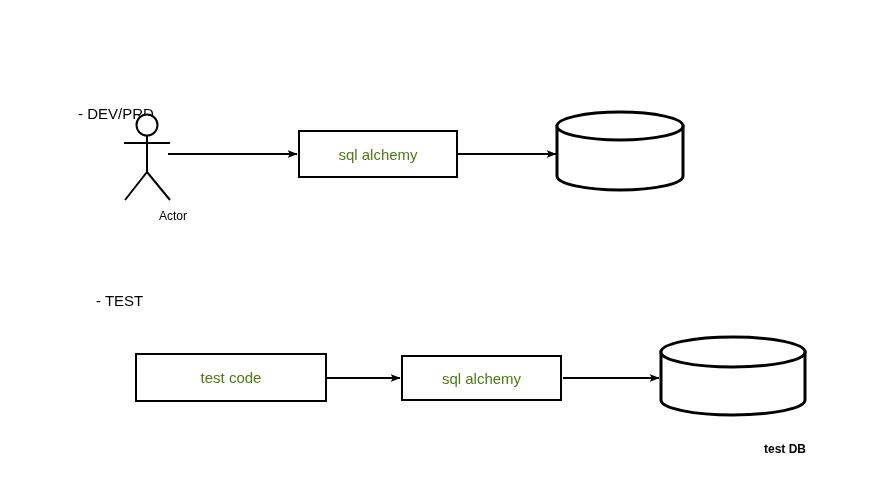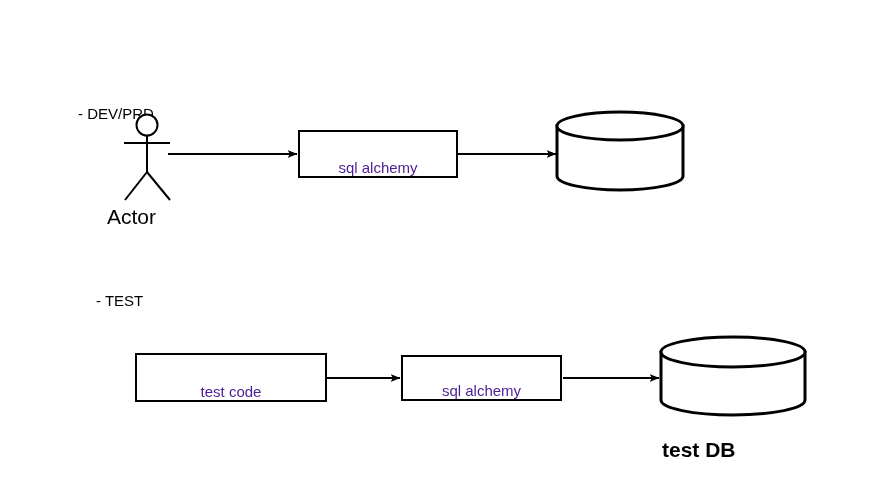--- a/index.html
+++ b/index.html
@@ -27,40 +27,40 @@
     font-size: 15px;
     line-height: 15px;
     color: #000000;
     white-space: nowrap;
   }
   #dev-section-title { left: 78px; top: 63px; margin-top: 43px; }
   #test-section-title { left: 96px; top: 293px; }
 
   .node-label {
     position: absolute;
-    font-size: 21px;
+    font-size: 12px;
     line-height: 15px;
     white-space: nowrap;
-    text-align: left;
+    text-align: right;
     color: #000000;
   }
   #actor-label      { left: 107px; top: 209px; width: 80px; }
   #devprd-db-label  { left: 540px; top: 212px; width: 160px; }
   #test-db-label    { left: 662px; top: 442px; width: 144px; font-weight: bold; }
 
   .box {
     position: absolute;
     box-sizing: border-box;
     border: 2px solid #000000;
     background: #ffffff;
     display: flex;
-    align-items: flex-end;
+    align-items: center;
     justify-content: center;
     font-size: 15px;
-    color: #4c1d95;
+    color: #4d7c0f;
     white-space: nowrap;
   }
   #box-sql-alchemy-dev  { left: 298px; top: 130px; width: 160px; height: 48px; }
   #box-test-code        { left: 135px; top: 353px; width: 192px; height: 49px; }
   #box-sql-alchemy-test { left: 401px; top: 355px; width: 161px; height: 46px; }
 
   .svg-layer {
     position: absolute;
     left: 0;
     top: 0;

